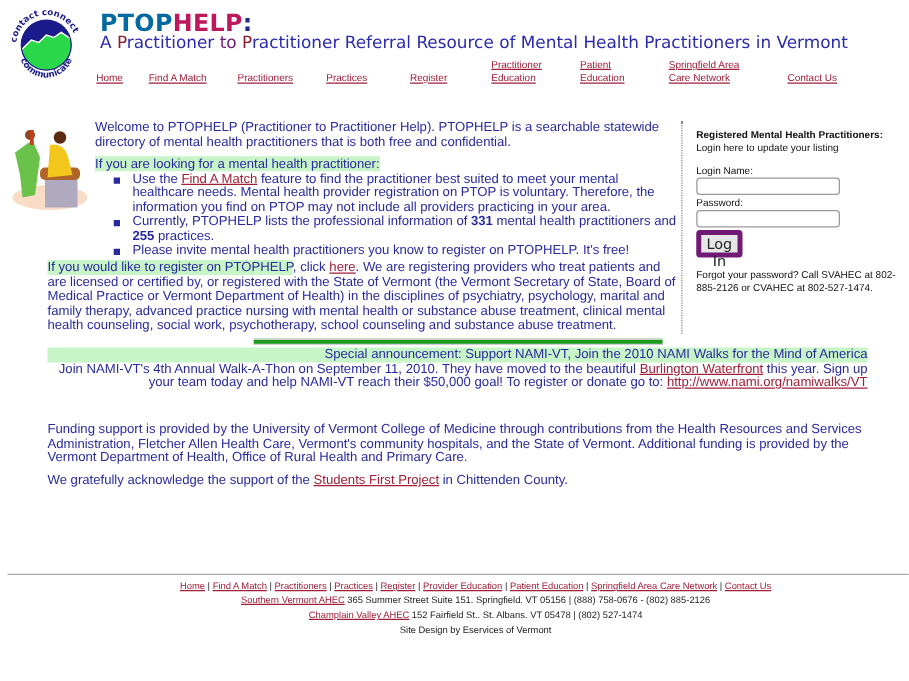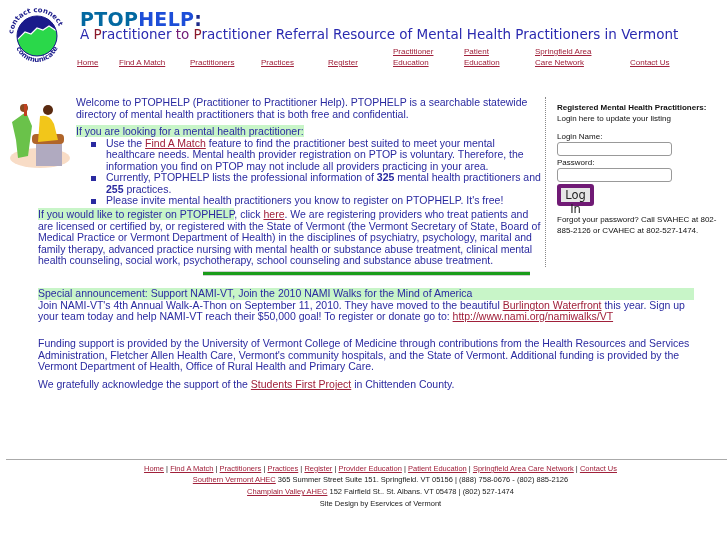--- a/index.html
+++ b/index.html
@@ -5,21 +5,21 @@
   html, body { margin:0; padding:0; background:#fff; }
   body { width:727px; height:545px; position:relative; overflow:hidden;
          font-family:"Liberation Sans", sans-serif; color:#2a2aa0; }
   a { color:#a0203a; text-decoration:underline; cursor:pointer; }
   .abs { position:absolute; }
 
   
   #logo { left:5px; top:4px; width:64px; height:64px; }
   #brand { left:80px; top:8px; font-family:"DejaVu Sans", sans-serif; font-weight:bold; font-size:19px; letter-spacing:0.3px; }
   #brand .ptop { color:#0369a1; }
-  #brand .help { color:#1d4ed8; }
+  #brand .help { color:#be185d; }
   #brand .colon { color:#1c2a8a; }
   #tagline { left:80px; top:26px; font-family:"DejaVu Sans", sans-serif; font-size:13.5px; color:#2a2ab0; white-space:nowrap; }
   #tagline .p { color:#8b1a2a; }
   #tagline .to { color:#701a75; }
 
   .nav a { position:absolute; font-size:8px; line-height:11px; white-space:nowrap; }
 
   
   #clipart { left:4px; top:96px; width:66px; height:76px; }
   .txt { font-size:10.5px; line-height:11.5px; }
@@ -98,21 +98,21 @@
     <rect x="20" y="8" width="3" height="12" fill="#c04020"></rect>
   </svg>
 </div>
 
 <div class="abs txt" style="left:76px;top:97px;width:468px;">Welcome to PTOPHELP (Practitioner to Practitioner Help). PTOPHELP is a searchable statewide directory of mental health practitioners that is both free and confidential.</div>
 
 <div class="abs txt" style="left:76px;top:126px;width:470px;">
   <div><span class="hl">If you are looking for a mental health practitioner:</span></div>
   <ul class="bul" style="padding-left:14px;">
     <li><span>Use the </span><a>Find A Match</a><span> feature to find the practitioner best suited to meet your mental healthcare needs. Mental health provider registration on PTOP is voluntary. Therefore, the information you find on PTOP may not include all providers practicing in your area.</span></li>
-    <li><span>Currently, PTOPHELP lists the professional information of </span><b>325</b><span> mental health practitioners and </span><b>255</b><span> practices.</span></li>
+    <li><span>Currently, PTOPHELP lists the professional information of </span><b>331</b><span> mental health practitioners and </span><b>255</b><span> practices.</span></li>
     <li>Please invite mental health practitioners you know to register on PTOPHELP. It's free!</li>
   </ul>
 </div>
 
 <div class="abs txt" style="left:38px;top:209px;width:506px;"><span class="hl">If you would like to register on PTOPHELP</span><span>, click </span><a>here</a><span>. We are registering providers who treat patients and are licensed or certified by, or registered with the State of Vermont (the Vermont Secretary of State, Board of Medical Practice or Vermont Department of Health) in the disciplines of psychiatry, psychology, marital and family therapy, advanced practice nursing with mental health or substance abuse treatment, clinical mental health counseling, social work, psychotherapy, school counseling and substance abuse treatment.</span></div>
 
 <div class="abs" id="divider-v"></div>
 
 <div class="abs login" style="left:557px;top:102px;width:160px;height:150px;">
   <div style="position:absolute;top:0;font-weight:bold;white-space:nowrap;">Registered Mental Health Practitioners:</div>
@@ -120,21 +120,21 @@
   <div style="position:absolute;top:29px;">Login Name:</div>
   <input type="text" style="left: 0px; top: 40px;" value="">
   <div style="position:absolute;top:55px;">Password:</div>
   <input type="password" style="left: 0px; top: 66px;" value="">
   <button style="left:0;top:82px;width:37px;height:22px;">Log In</button>
   <div style="position:absolute;top:112px;width:160px;">Forgot your password? Call SVAHEC at 802-885-2126 or CVAHEC at 802-527-1474.</div>
 </div>
 
 <div class="abs greenbar"></div>
 
-<div class="abs txt" style="left:38px;top:288px;width:656px;">
+<div class="abs txt" style="left:38px;top:278px;width:656px;text-align:right;">
   <div class="hl">Special announcement: Support NAMI-VT, Join the 2010 NAMI Walks for the Mind of America</div>
   <div><span>Join NAMI-VT's 4th Annual Walk-A-Thon on September 11, 2010.  They have moved to the beautiful </span><a>Burlington Waterfront</a><span> this year. Sign up your team today and help NAMI-VT reach their $50,000 goal! To register or donate go to: </span><a>http://www.nami.org/namiwalks/VT</a></div>
 </div>
 
 <div class="abs txt" style="left:38px;top:338px;width:670px;">Funding support is provided by the University of Vermont College of Medicine through contributions from the Health Resources and Services Administration, Fletcher Allen Health Care, Vermont's community hospitals, and the State of Vermont. Additional funding is provided by the Vermont Department of Health, Office of Rural Health and Primary Care.</div>
 <div class="abs txt" style="left:38px;top:379px;width:670px;"><span>We gratefully acknowledge the support of the </span><a>Students First Project</a><span> in Chittenden County.</span></div>
 
 <div class="abs" id="footer-rule"></div>
 
 <div class="abs foot" style="top:463px;">

